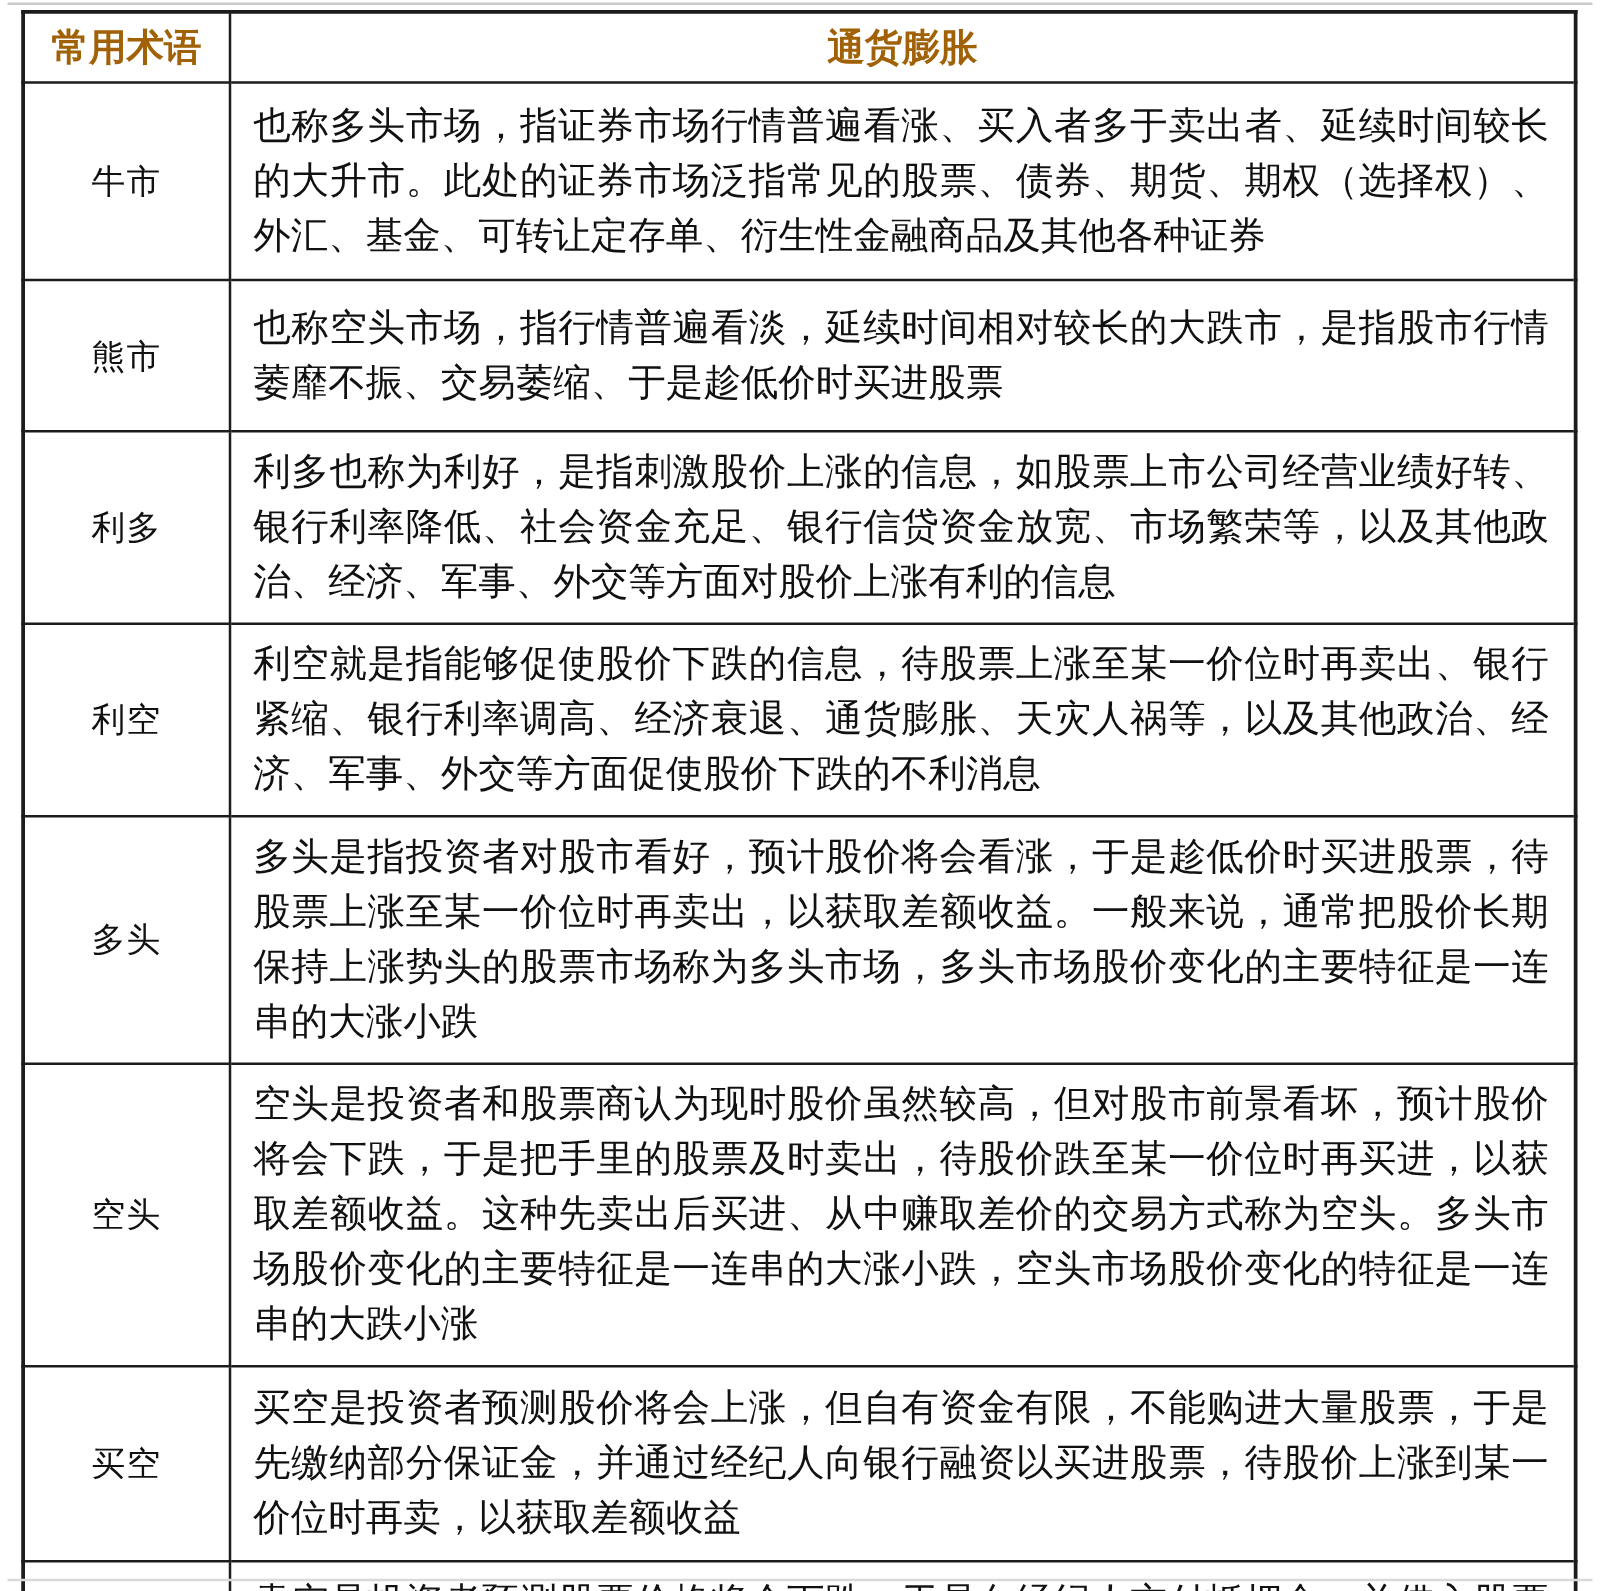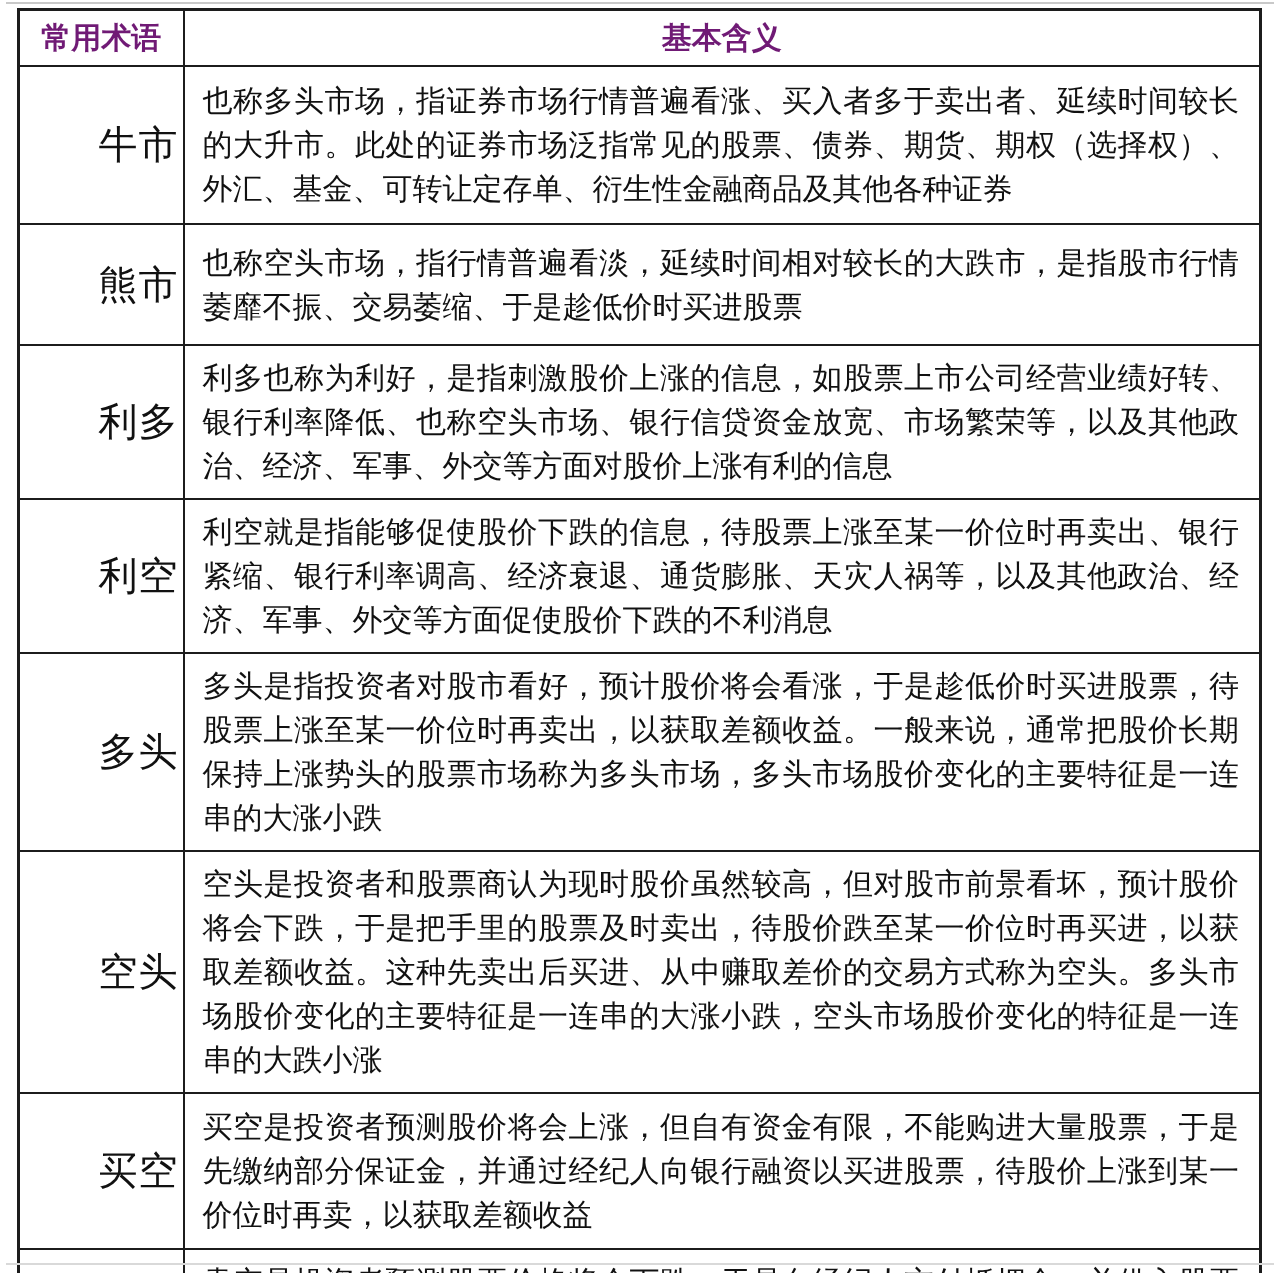--- a/index.html
+++ b/index.html
@@ -42,26 +42,26 @@
   col.term-col { width: 165px; }
 
   th.h-cell {
     font-family: "DejaVu Sans", "Liberation Sans", sans-serif;
     font-weight: 700;
     font-size: 30px;
     text-align: center;
     vertical-align: middle;
     height: 50px;
     padding: 2px 4px;
-    color: #701a75;
+    color: #a16207;
   }
   td.term-cell {
-    text-align: right;
+    text-align: center;
     vertical-align: middle;
-    font-size: 39px;
+    font-size: 27px;
     padding: 4px;
     letter-spacing: 1px;
   }
   td.def-cell {
     vertical-align: middle;
     font-size: 30px;
     line-height: 44px;
     padding: 10px 20px 10px 18px;
     text-align: justify;
     text-justify: inter-ideograph;
@@ -81,33 +81,33 @@
 <div class="page-edge top"></div>
 
 <table class="terms">
   <colgroup>
     <col class="term-col">
     <col>
   </colgroup>
   <tbody>
       <tr>
     <th class="h-cell">常用术语</th>
-    <th class="h-cell">基本含义</th>
+    <th class="h-cell">通货膨胀</th>
   </tr>
   <tr class="r1">
     <td class="term-cell">牛市</td>
     <td class="def-cell">也称多头市场，指证券市场行情普遍看涨、买入者多于卖出者、延续时间较长的大升市。此处的证券市场泛指常见的股票、债券、期货、期权（选择权）、外汇、基金、可转让定存单、衍生性金融商品及其他各种证券</td>
   </tr>
   <tr class="r2">
     <td class="term-cell">熊市</td>
     <td class="def-cell">也称空头市场，指行情普遍看淡，延续时间相对较长的大跌市，是指股市行情萎靡不振、交易萎缩、于是趁低价时买进股票</td>
   </tr>
   <tr class="r3">
     <td class="term-cell">利多</td>
-    <td class="def-cell">利多也称为利好，是指刺激股价上涨的信息，如股票上市公司经营业绩好转、银行利率降低、也称空头市场、银行信贷资金放宽、市场繁荣等，以及其他政治、经济、军事、外交等方面对股价上涨有利的信息</td>
+    <td class="def-cell">利多也称为利好，是指刺激股价上涨的信息，如股票上市公司经营业绩好转、银行利率降低、社会资金充足、银行信贷资金放宽、市场繁荣等，以及其他政治、经济、军事、外交等方面对股价上涨有利的信息</td>
   </tr>
   <tr class="r4">
     <td class="term-cell">利空</td>
     <td class="def-cell">利空就是指能够促使股价下跌的信息，待股票上涨至某一价位时再卖出、银行紧缩、银行利率调高、经济衰退、通货膨胀、天灾人祸等，以及其他政治、经济、军事、外交等方面促使股价下跌的不利消息</td>
   </tr>
   <tr class="r5">
     <td class="term-cell">多头</td>
     <td class="def-cell">多头是指投资者对股市看好，预计股价将会看涨，于是趁低价时买进股票，待股票上涨至某一价位时再卖出，以获取差额收益。一般来说，通常把股价长期保持上涨势头的股票市场称为多头市场，多头市场股价变化的主要特征是一连串的大涨小跌</td>
   </tr>
   <tr class="r6">

